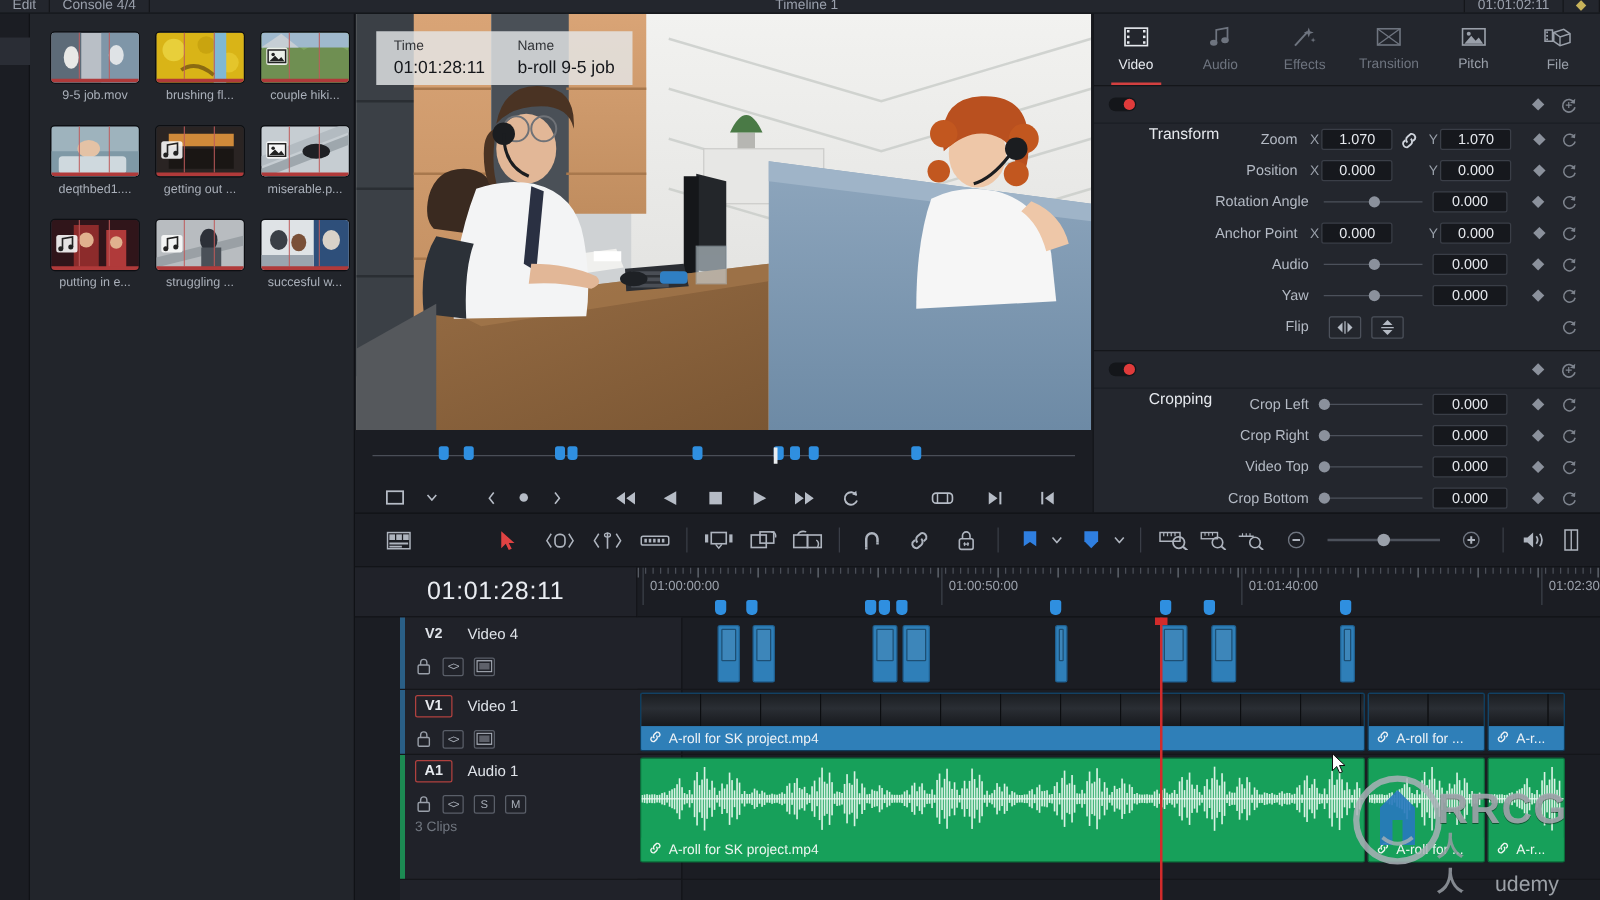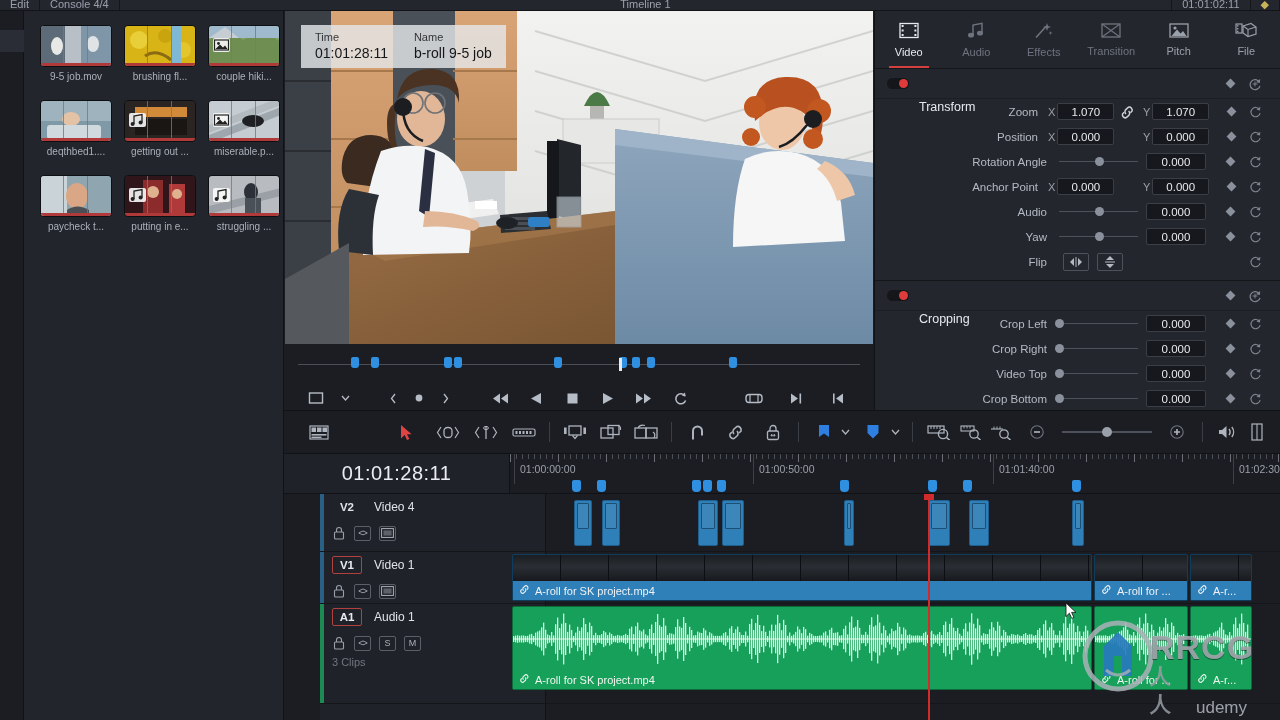--- a/index.html
+++ b/index.html
@@ -259,29 +259,20 @@
               <svg width="17" height="14" viewBox="0 0 17 14">
                 <rect x="1.5" y="2" width="14" height="10" fill="none" stroke="#222" stroke-width="1.2"></rect>
                 <circle cx="5.5" cy="5.5" r="1.4" fill="#222"></circle>
                 <path d="M2.5 11 L7 6.5 L10 9.5 L12 7.5 L14.5 11 Z" fill="#222"></path>
               </svg>
             </div><div class="strip"></div></div>
           <div class="tlabel">miserable.p...</div>
         </div>
         <div class="thumbcell">
           <div class="thumb"><svg width="72" height="42" viewBox="0 0 72 42" preserveAspectRatio="none">
-              <rect width="72" height="42" fill="#8fa5b0"></rect>
-              <rect x="0" y="0" width="26" height="42" fill="#c9d3d8"></rect>
-              <ellipse cx="36" cy="20" rx="11" ry="13" fill="#d9a785"></ellipse>
-              <path d="M26 34 q10 -7 22 0 l0 8 l-22 0 Z" fill="#4a4f55"></path>
-            </svg><div class="mark" style="left:22px"></div><div class="mark" style="left:46px"></div><div class="strip"></div></div>
-          <div class="tlabel">paycheck t...</div>
-        </div>
-        <div class="thumbcell">
-          <div class="thumb"><svg width="72" height="42" viewBox="0 0 72 42" preserveAspectRatio="none">
               <rect width="72" height="42" fill="#30151a"></rect>
               <rect x="18" y="4" width="20" height="38" fill="#8c2b2b"></rect>
               <rect x="44" y="8" width="16" height="34" fill="#b03a3a"></rect>
               <circle cx="28" cy="16" r="6" fill="#e0b18e"></circle>
               <circle cx="52" cy="18" r="5" fill="#e0b18e"></circle>
             </svg><div class="mark" style="left:22px"></div><div class="mark" style="left:46px"></div><div class="badge">
               <svg width="17" height="14" viewBox="0 0 17 14">
                 <path d="M5 11 V3 L13 1.6 V9.6" fill="none" stroke="#222" stroke-width="1.3"></path>
                 <circle cx="3.6" cy="11" r="2" fill="#222"></circle>
                 <circle cx="11.6" cy="9.6" r="2" fill="#222"></circle>
@@ -296,20 +287,31 @@
               <ellipse cx="42" cy="16" rx="7" ry="9" fill="#2c3038"></ellipse>
               <rect x="36" y="22" width="16" height="18" fill="#4a5058"></rect>
             </svg><div class="mark" style="left:22px"></div><div class="mark" style="left:46px"></div><div class="badge">
               <svg width="17" height="14" viewBox="0 0 17 14">
                 <path d="M5 11 V3 L13 1.6 V9.6" fill="none" stroke="#222" stroke-width="1.3"></path>
                 <circle cx="3.6" cy="11" r="2" fill="#222"></circle>
                 <circle cx="11.6" cy="9.6" r="2" fill="#222"></circle>
               </svg>
             </div><div class="strip"></div></div>
           <div class="tlabel">struggling ...</div>
+        </div>
+        <div class="thumbcell">
+          <div class="thumb"><svg width="72" height="42" viewBox="0 0 72 42" preserveAspectRatio="none">
+              <rect width="72" height="42" fill="#dfe3e6"></rect>
+              <rect x="42" y="0" width="30" height="42" fill="#2e4f7a"></rect>
+              <ellipse cx="14" cy="16" rx="7" ry="8" fill="#3a3f46"></ellipse>
+              <ellipse cx="30" cy="18" rx="6" ry="7" fill="#7a5038"></ellipse>
+              <ellipse cx="56" cy="16" rx="7" ry="8" fill="#d9d2c8"></ellipse>
+              <rect x="0" y="28" width="42" height="14" fill="#9aa4ae"></rect>
+            </svg><div class="mark" style="left:22px"></div><div class="mark" style="left:46px"></div><div class="strip"></div></div>
+          <div class="tlabel">succesful w...</div>
         </div>
       </div>
   </div>
 
   <div class="viewerwrap">
     <div class="viewport">
 
       <svg class="frame" viewBox="0 0 588 333" preserveAspectRatio="none">
         <defs>
           <linearGradient id="wall" x1="0" y1="0" x2="0" y2="1">

